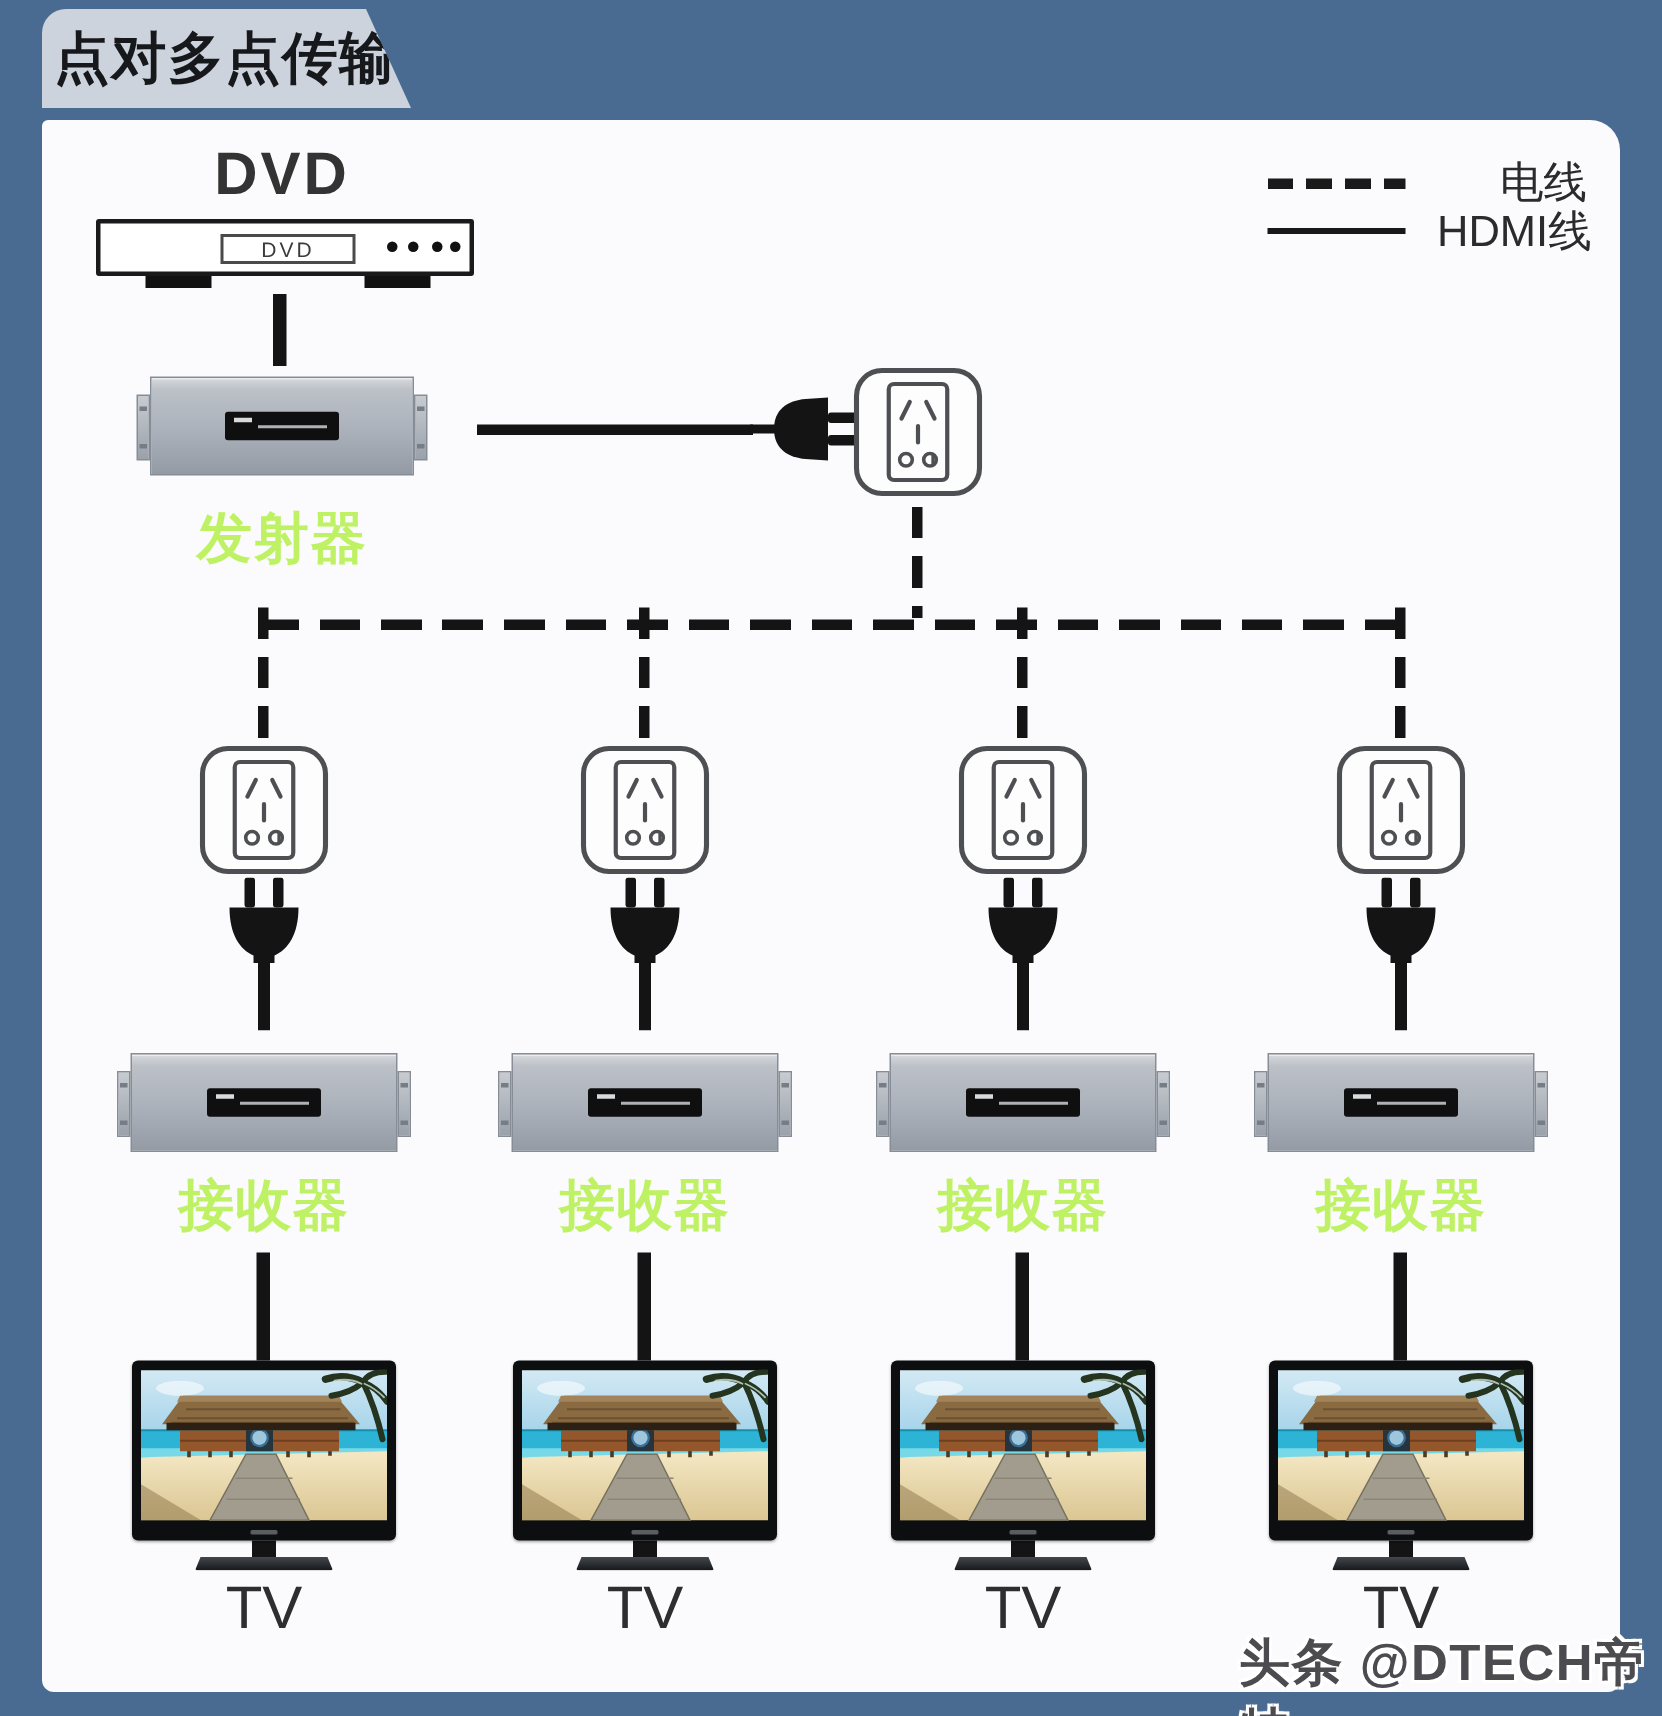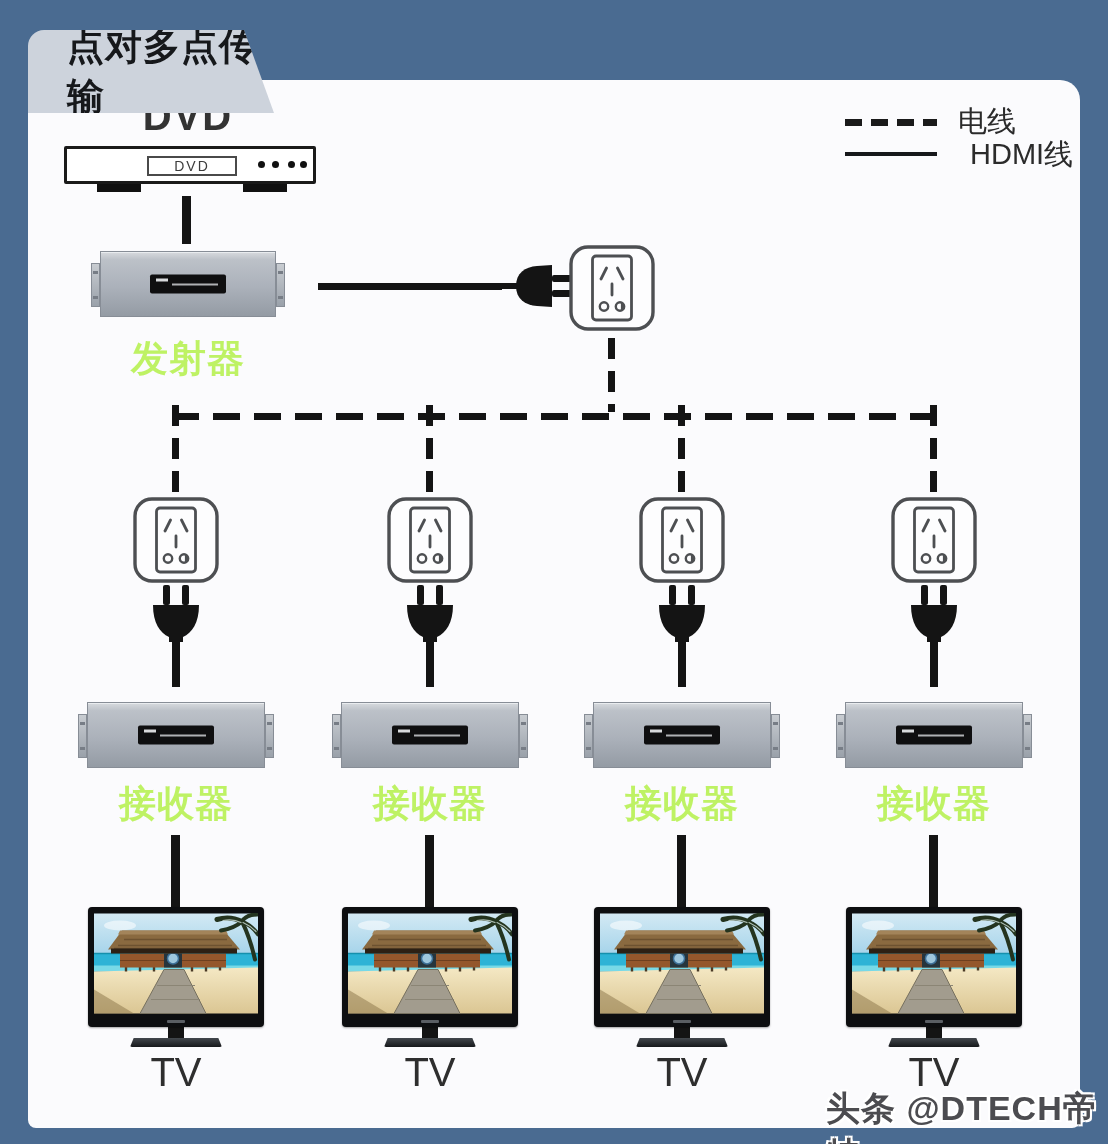--- a/index.html
+++ b/index.html
@@ -12,40 +12,40 @@
   }
   .abs { position:absolute; }
 
   
   .canvas {
     left:28px; top:80px; width:1052px; height:1048px;
     background:#fbfbfd;
     border-radius:4px 20px 8px 8px;
   }
   .tab {
-    left:28px; top:30px; width:246px; height:83px;
+    left:28px; top:6px; width:246px; height:66px;
     background:#cdd3dc;
     border-top-left-radius:16px;
     clip-path:polygon(0 0, calc(100% - 30px) 0, 100% 100%, 0 100%);
     display:flex; align-items:center;
-    padding-left:39px;
+    padding-left:8px;
     font-size:37px; font-weight:700; color:#16181b;
     letter-spacing:1px;
     z-index:5;
   }
 
   
   .legend-dash {
     left:845px; top:119px; width:92px; height:7px;
     background:repeating-linear-gradient(90deg,#1a1a1a 0 17px,transparent 17px 26px);
   }
   .legend-solid { left:845px; top:152px; width:92px; height:4px; background:#16181b; }
   .legend-label { font-size:29px; color:#2b2b2b; }
-  .legend-label.l1 { left:958px; top:102px; }
-  .legend-label.l2 { left:958px; top:135px;margin-left:12px; }
+  .legend-label.l1 { left:1000px; top:102px; }
+  .legend-label.l2 { left:958px; top:135px; }
 
   
   .dvd-title {
     left:88px; top:94px; width:200px; text-align:center;
     font-size:40px; font-weight:700; color:#333; letter-spacing:2px;
   }
   .dvd-box {
     left:64px; top:146px; width:252px; height:38px;
     background:#fff; border:3px solid #1a1a1a; border-radius:2px;
   }

